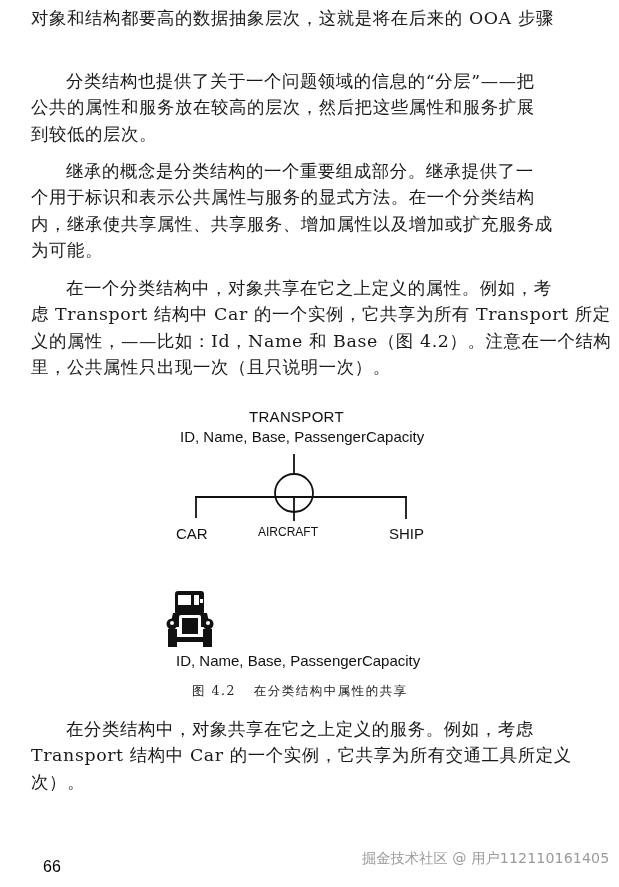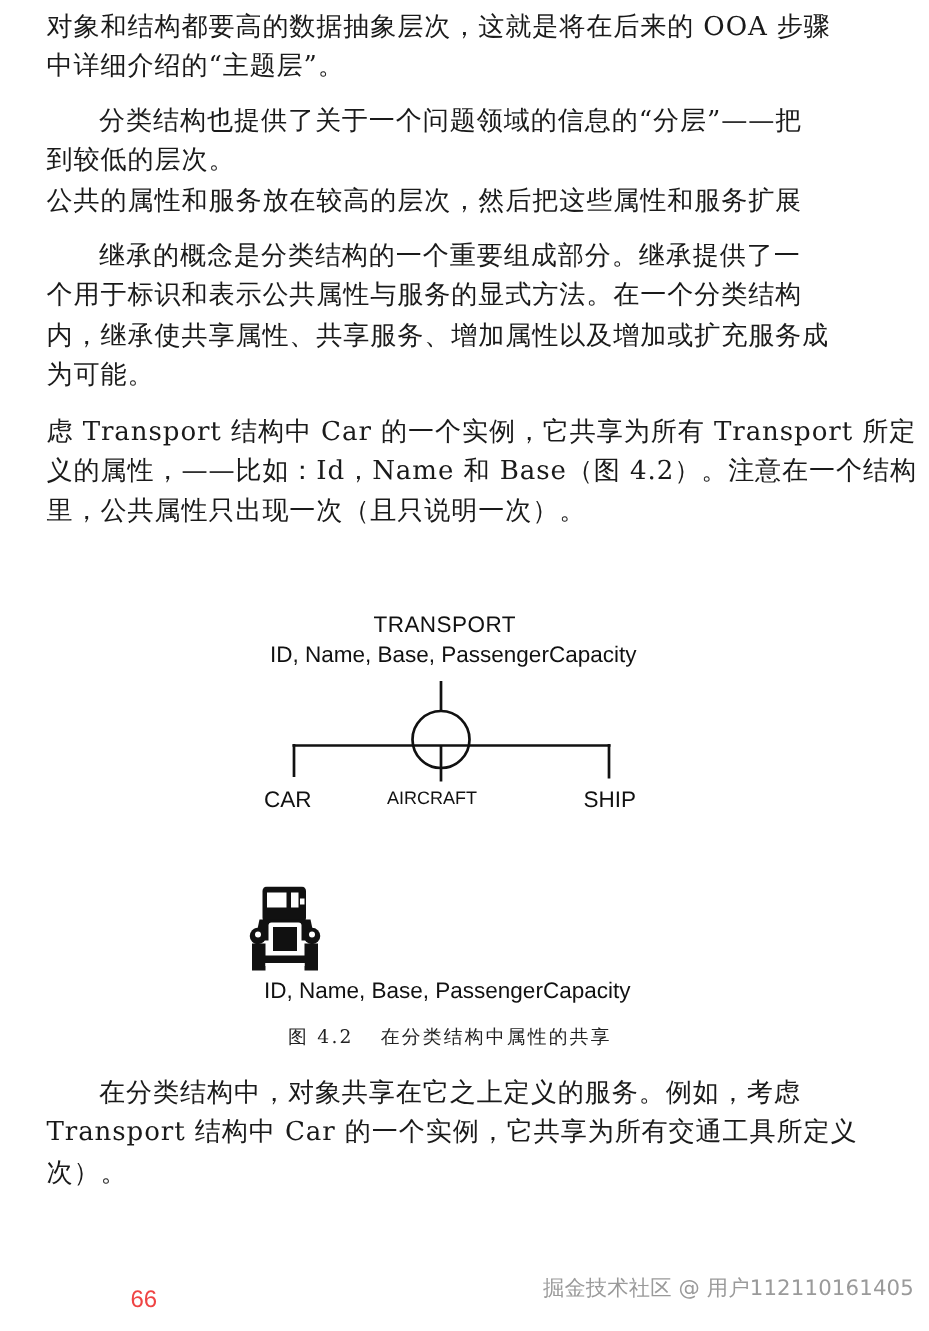--- a/index.html
+++ b/index.html
@@ -59,58 +59,57 @@
     color: #222;
     white-space: nowrap;
   }
   .caption .num { margin-right: 18px; }
   .page-number {
     position: absolute;
     left: 43px;
     top: 858px;
     font-family: "Liberation Sans", "DejaVu Sans", sans-serif;
     font-size: 16px;
-    color: #ef4444;
-    margin-left: 44px;
+    color: #000000;
   }
   .watermark {
     position: absolute;
     left: 362px;
     top: 849px;
     font-family: "DejaVu Sans", "Liberation Sans", sans-serif;
     font-size: 14.2px;
     color: #9a9a9a;
     white-space: nowrap;
     letter-spacing: 0.1px;
   }
 </style>
 </head>
 <body>
 
 <div class="page">
 
   <p class="para" style="top:5px;">
     <span class="line">对象和结构都要高的数据抽象层次，这就是将在后来的 OOA 步骤</span>
-    <span class="line">中详细介绍的“主题层”。</span>
   </p>
 
   <p class="para" style="top:68px;">
     <span class="line indent">分类结构也提供了关于一个问题领域的信息的“分层”——把</span>
+    <span class="line">公共的属性和服务放在较高的层次，然后把这些属性和服务扩展</span>
     <span class="line">到较低的层次。</span>
-    <span class="line">公共的属性和服务放在较高的层次，然后把这些属性和服务扩展</span>
   </p>
 
   <p class="para" style="top:158px;">
     <span class="line indent">继承的概念是分类结构的一个重要组成部分。继承提供了一</span>
     <span class="line">个用于标识和表示公共属性与服务的显式方法。在一个分类结构</span>
     <span class="line">内，继承使共享属性、共享服务、增加属性以及增加或扩充服务成</span>
     <span class="line">为可能。</span>
   </p>
 
   <p class="para" style="top:275px;">
+    <span class="line indent">在一个分类结构中，对象共享在它之上定义的属性。例如，考</span>
     <span class="line">虑 Transport 结构中 Car 的一个实例，它共享为所有 Transport 所定</span>
     <span class="line">义的属性，——比如：Id，Name 和 Base（图 4.2）。注意在一个结构</span>
     <span class="line">里，公共属性只出现一次（且只说明一次）。</span>
   </p>
 
   <div class="diagram">
     <span class="diag-text" style="left:249px; top:408px; font-size:15px; letter-spacing:0.3px;text-align:center;">TRANSPORT</span>
     <span class="diag-text" style="left:180px; top:428px; font-size:15px;">ID, Name, Base, PassengerCapacity</span>
 
     <svg width="619" height="887" style="position:absolute; left:0; top:0;" viewBox="0 0 619 887">

